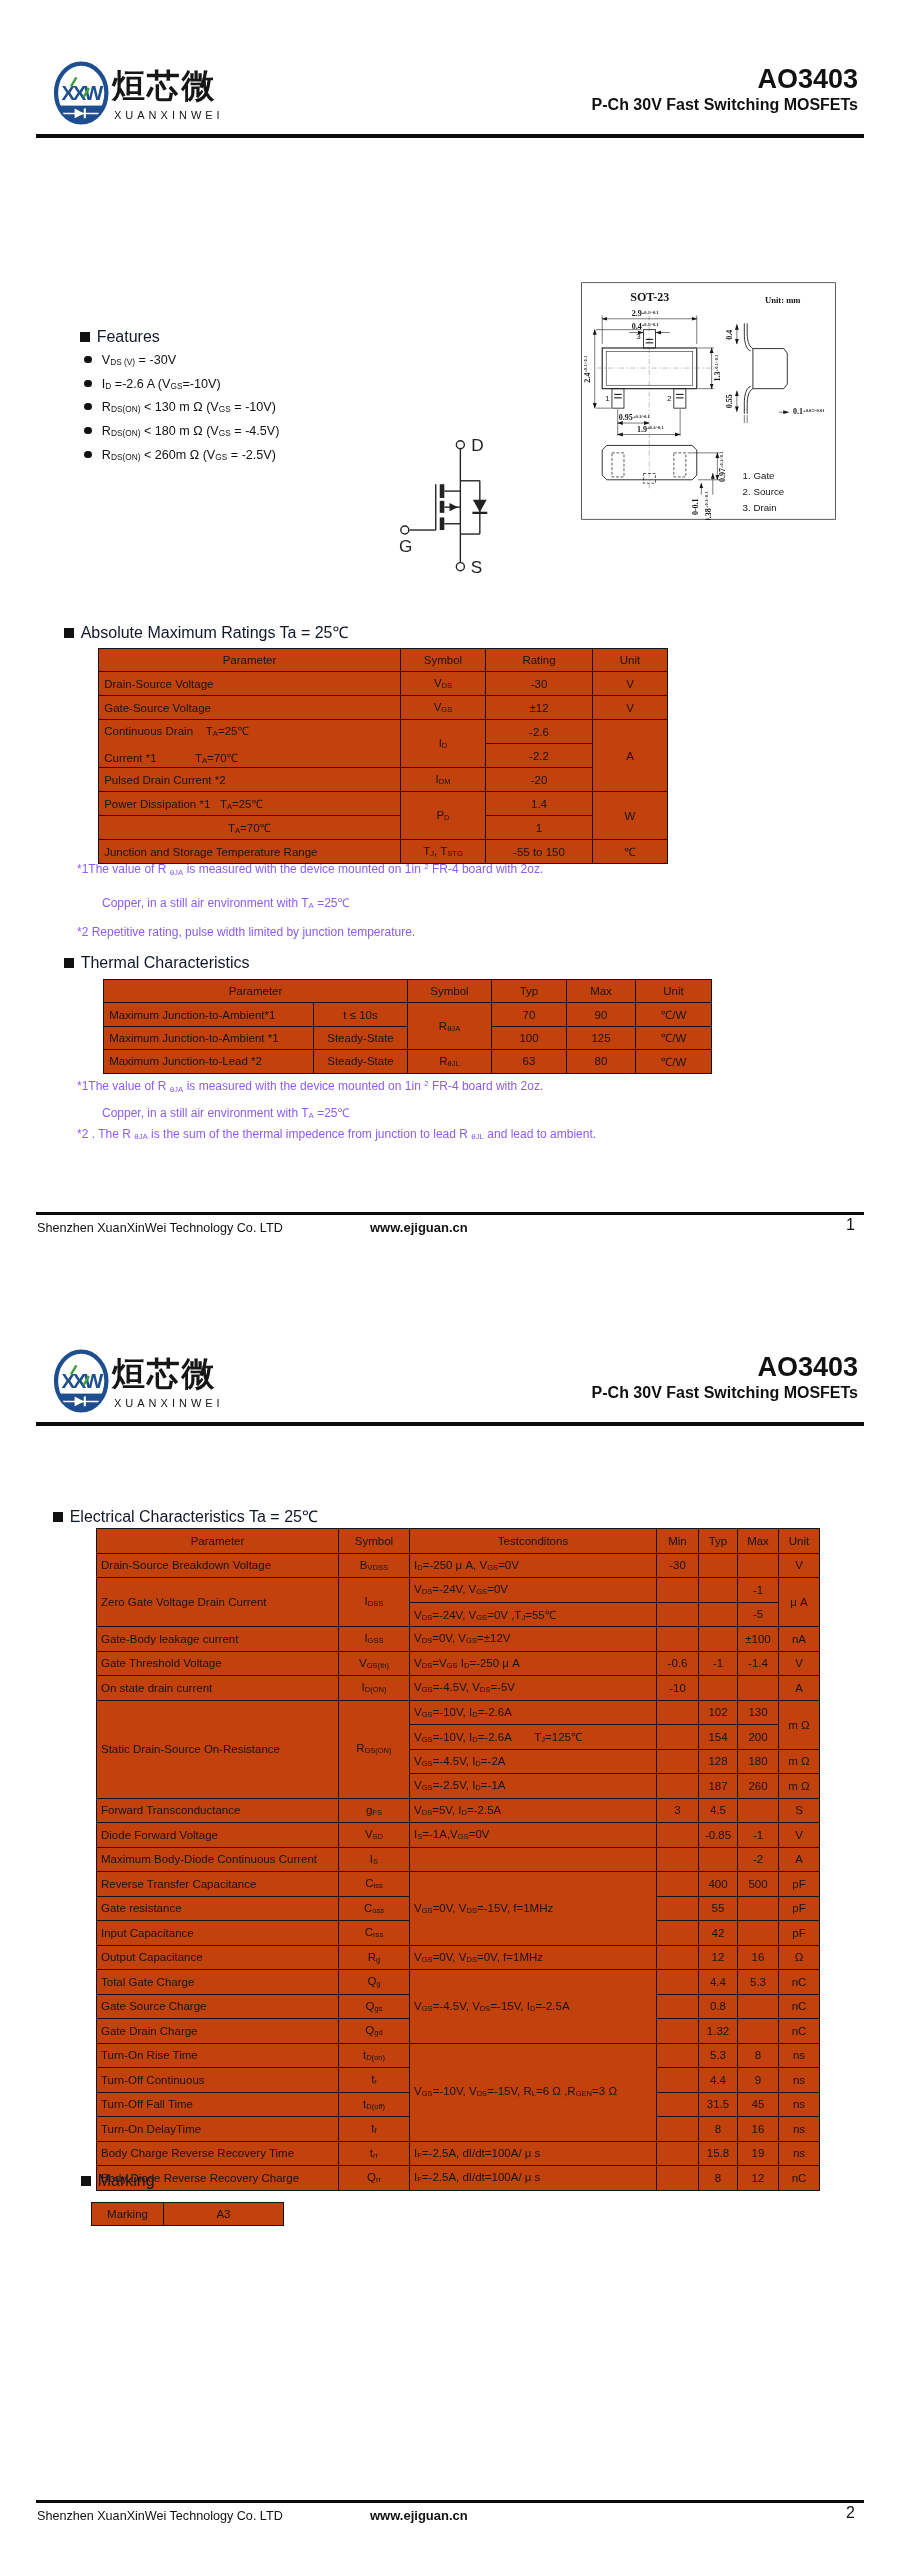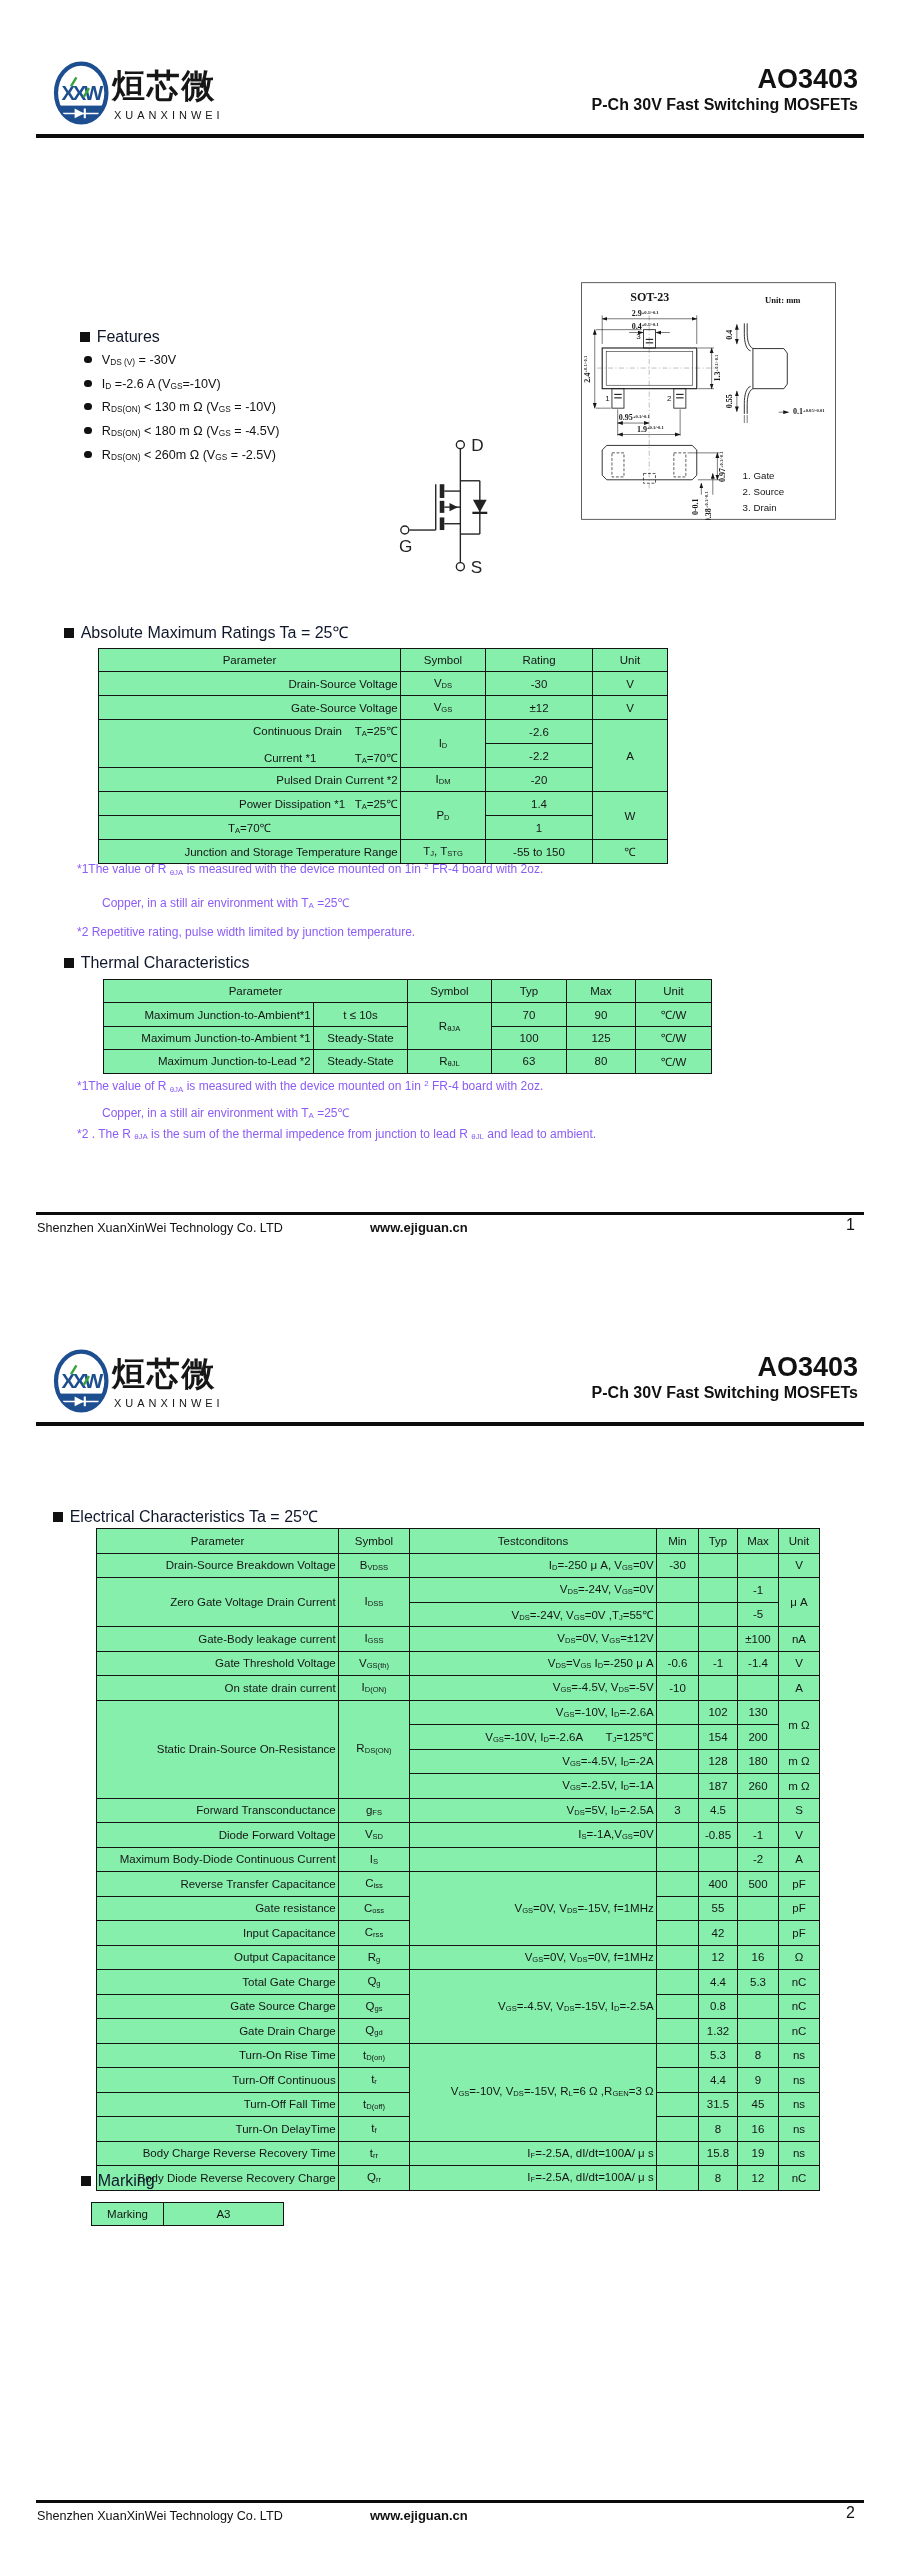--- a/index.html
+++ b/index.html
@@ -13,24 +13,24 @@
   .brand-en{position:absolute;left:114px;top:109px;font-size:11px;letter-spacing:4px;color:#161616}
   .part-block{position:absolute;right:52px;top:64px;text-align:right}
   .part{font-size:27px;font-weight:bold;line-height:1.15}
   .subtitle{font-size:16px;font-weight:bold;margin-top:0.6px}
   .sec-title{position:absolute;font-size:16px;color:#0f172a;white-space:nowrap}
   .sec-title .sq{display:inline-block;width:9.8px;height:9.8px;background:#111;margin-right:6.9px}
   .feat-item{position:absolute;left:84px;font-size:12.6px;white-space:nowrap}
   .feat-item .dot{display:inline-block;width:7.5px;height:7.5px;border-radius:50%;background:#111;margin-right:10.3px;vertical-align:0.6px}
   sub{font-size:66%;vertical-align:-0.18em}
   sup{font-size:66%;vertical-align:0.55em}
-  table{border-collapse:collapse;position:absolute;table-layout:fixed;background:#86efac}
+  table{border-collapse:collapse;position:absolute;table-layout:fixed;background:#c2410c}
   table{border:1.7px solid #141414}
   td{border-left:1.1px solid #141414;border-right:1.1px solid #141414;border-top:1.7px solid #141414;border-bottom:1.7px solid #141414;font-size:11.5px;text-align:center;padding:0 2.3px;overflow:hidden;color:#151515}
-  td.l{text-align:right;padding-left:5.2px}
+  td.l{text-align:left;padding-left:5.2px}
   .amr{left:98px;top:648px;width:568px}
   .amr td{height:23px}
   .amr tr.h td{height:22.4px}
   .thm{left:103px;top:979px;width:608px}
   .thm td{height:22.4px}
   .et{left:96px;top:240px;width:722px}
   .et td{height:23.5px;font-size:11.5px}
   .et td.l{padding-left:4px}
   .mk{left:91px;top:914px;width:192px}
   .mk td{height:22px}

